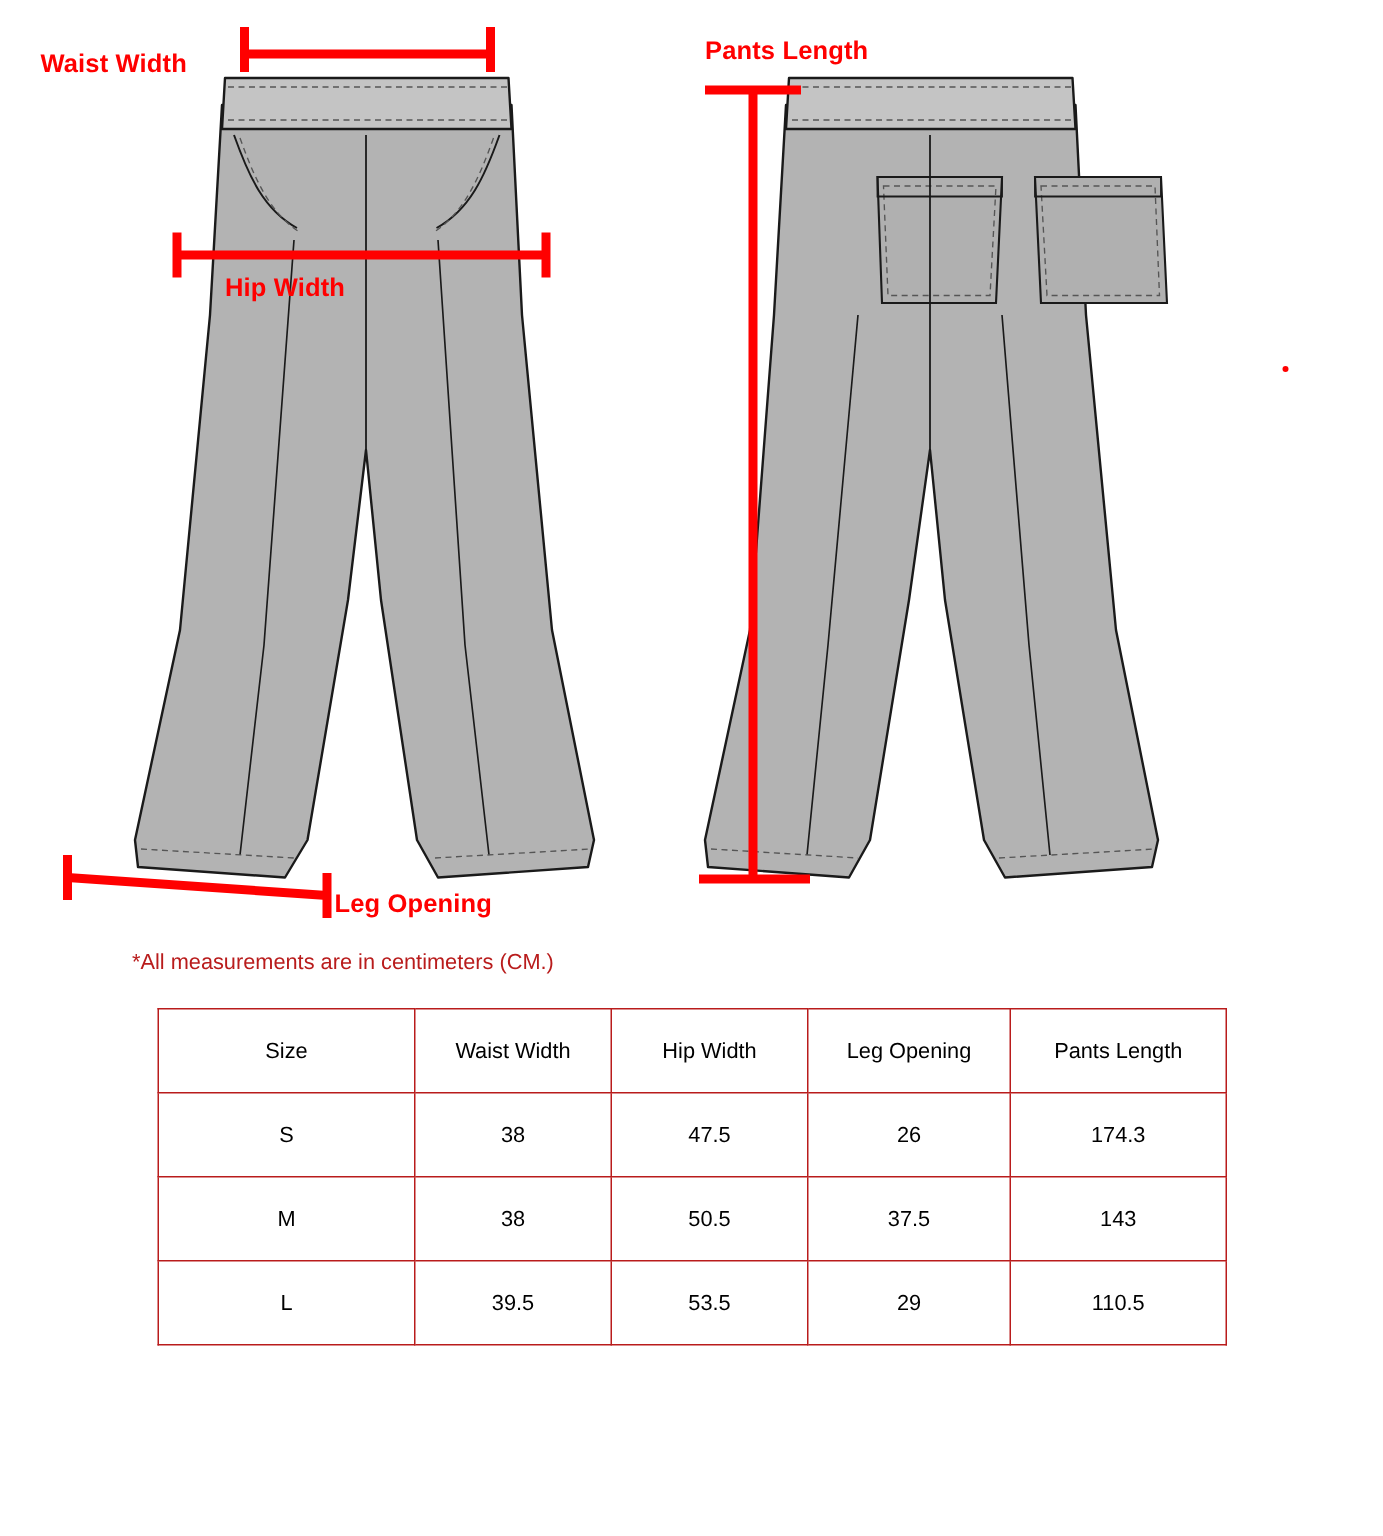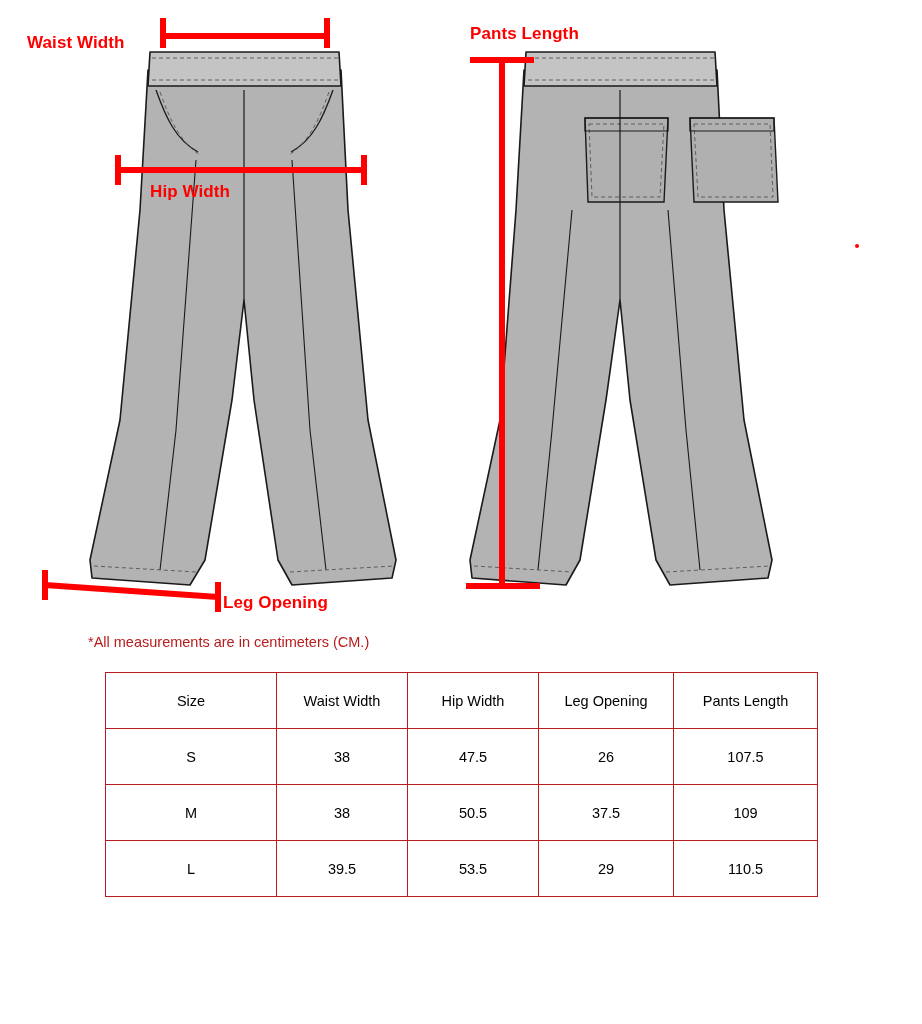--- a/index.html
+++ b/index.html
@@ -186,28 +186,28 @@
       <th>Leg Opening</th>
       <th>Pants Length</th>
     </tr>
   </thead>
   <tbody>
     <tr>
       <td>S</td>
       <td>38</td>
       <td>47.5</td>
       <td>26</td>
-      <td>107.5</td>
+      <td>174.3</td>
     </tr>
     <tr>
       <td>M</td>
       <td>38</td>
       <td>50.5</td>
       <td>37.5</td>
-      <td>109</td>
+      <td>143</td>
     </tr>
     <tr>
       <td>L</td>
       <td>39.5</td>
       <td>53.5</td>
       <td>29</td>
       <td>110.5</td>
     </tr>
   </tbody>
 </table>

